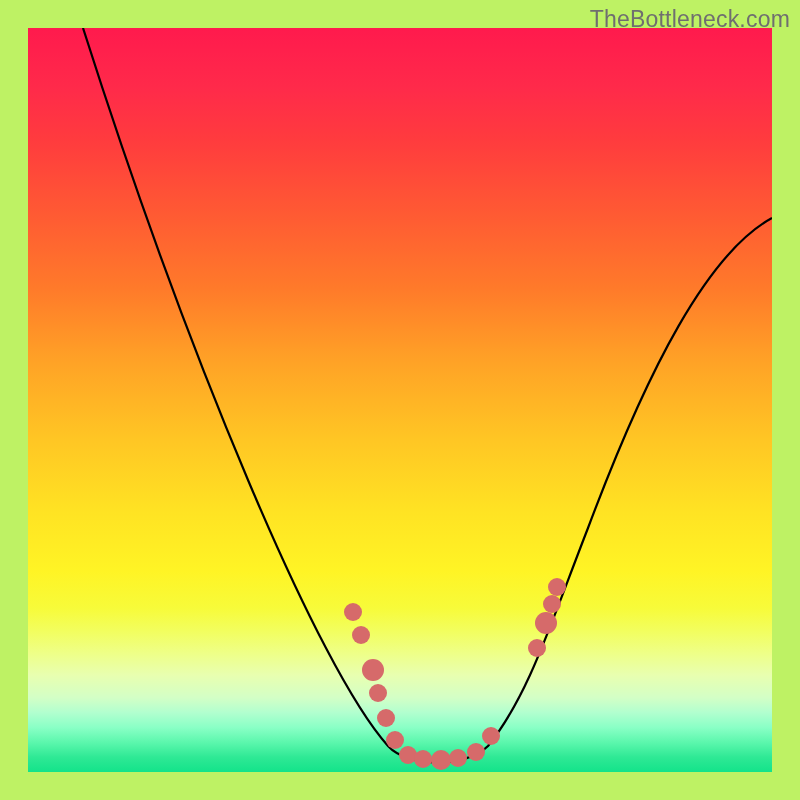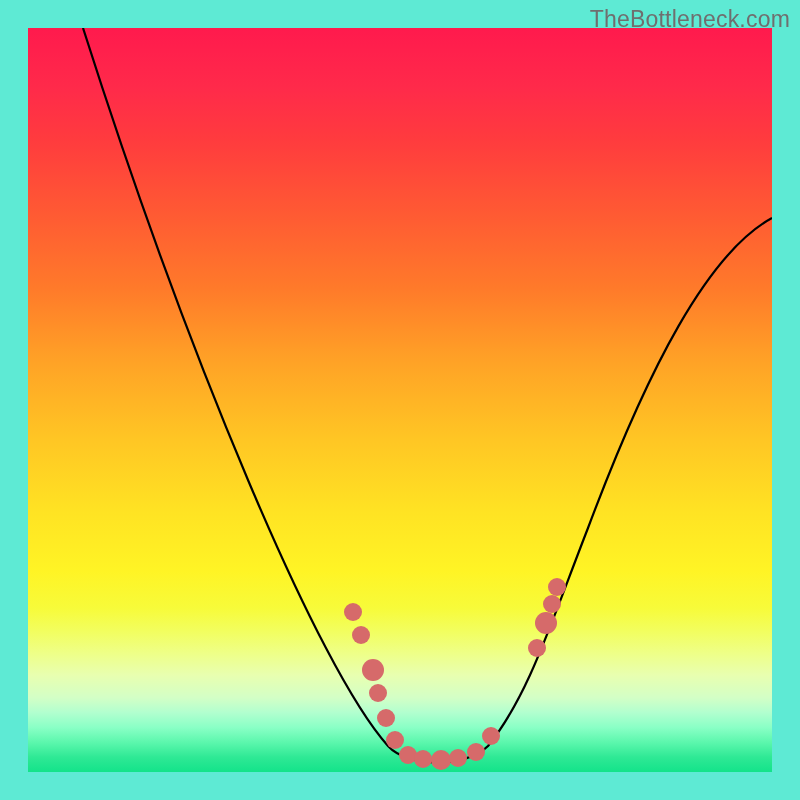--- a/index.html
+++ b/index.html
@@ -7,21 +7,21 @@
     padding: 0;
     width: 800px;
     height: 800px;
     background: #000;
     overflow: hidden;
     font-family: Arial, Helvetica, sans-serif;
   }
   .frame {
     position: absolute;
     inset: 0;
-    background: #5eead4;
+    background: #bef264;
   }
   .plot-area {
     position: absolute;
     left: 28px;
     top: 28px;
     width: 744px;
     height: 744px;
     overflow: hidden;
   }
   .gradient-bg {

